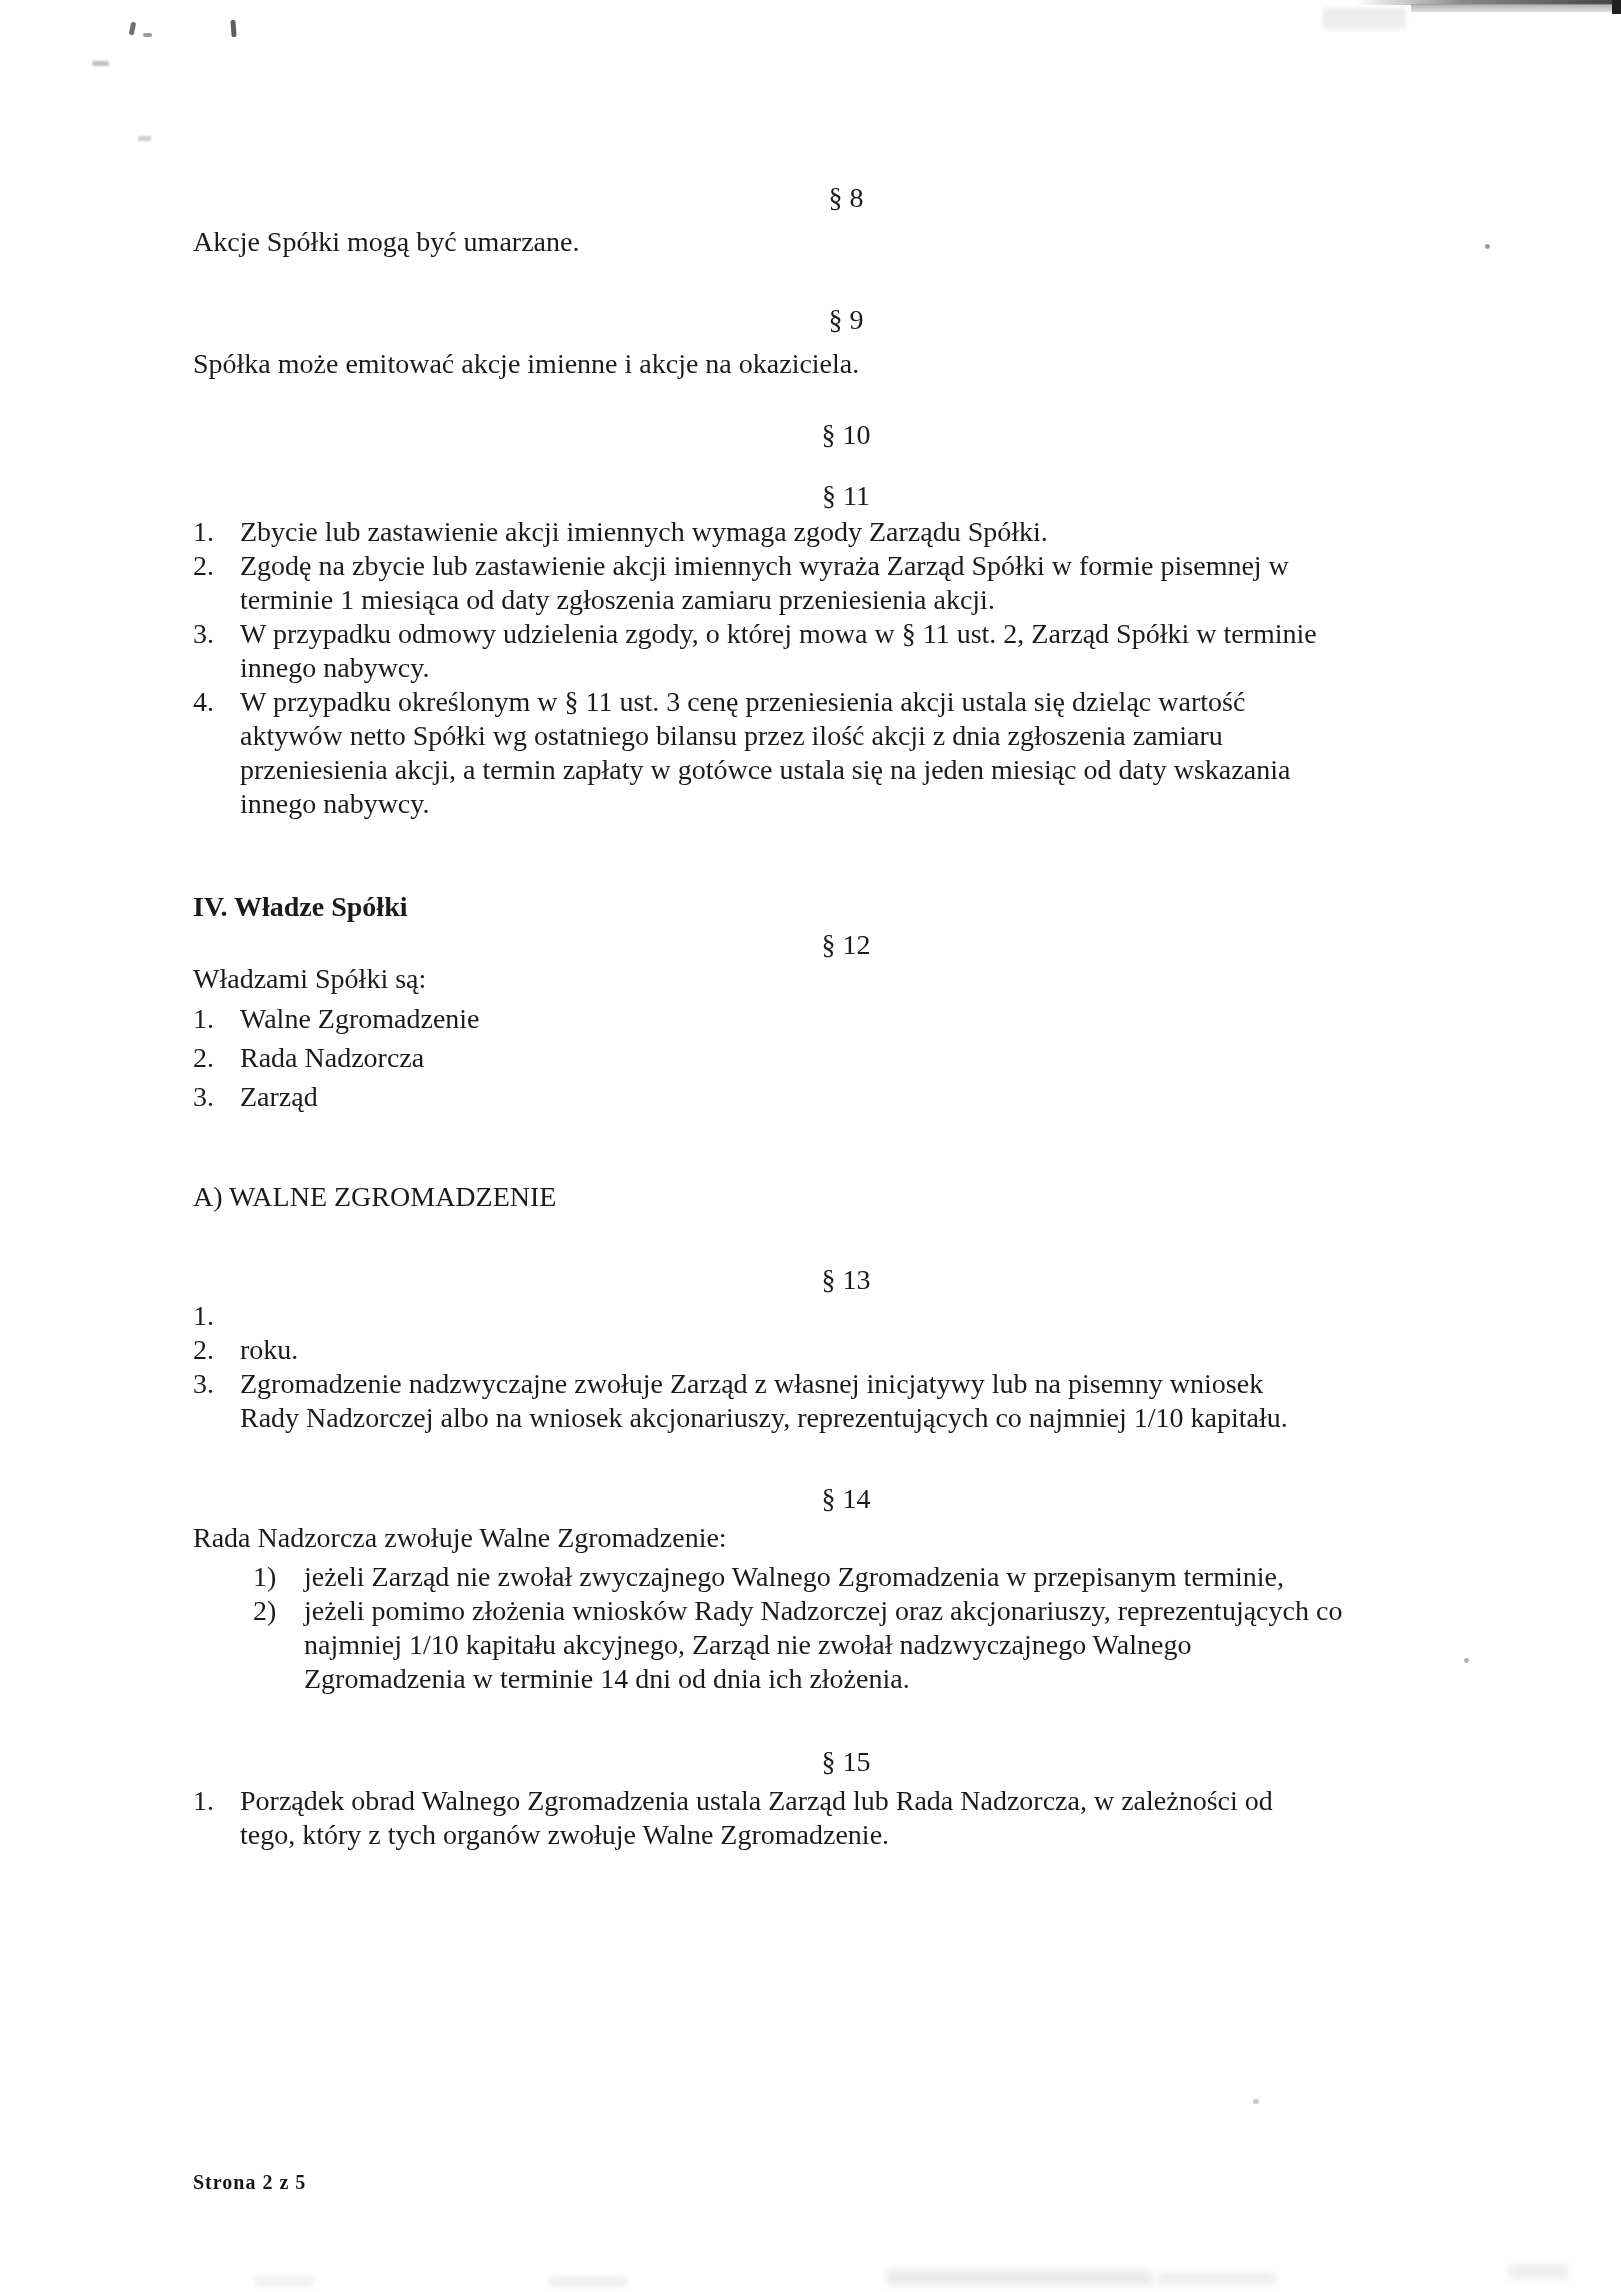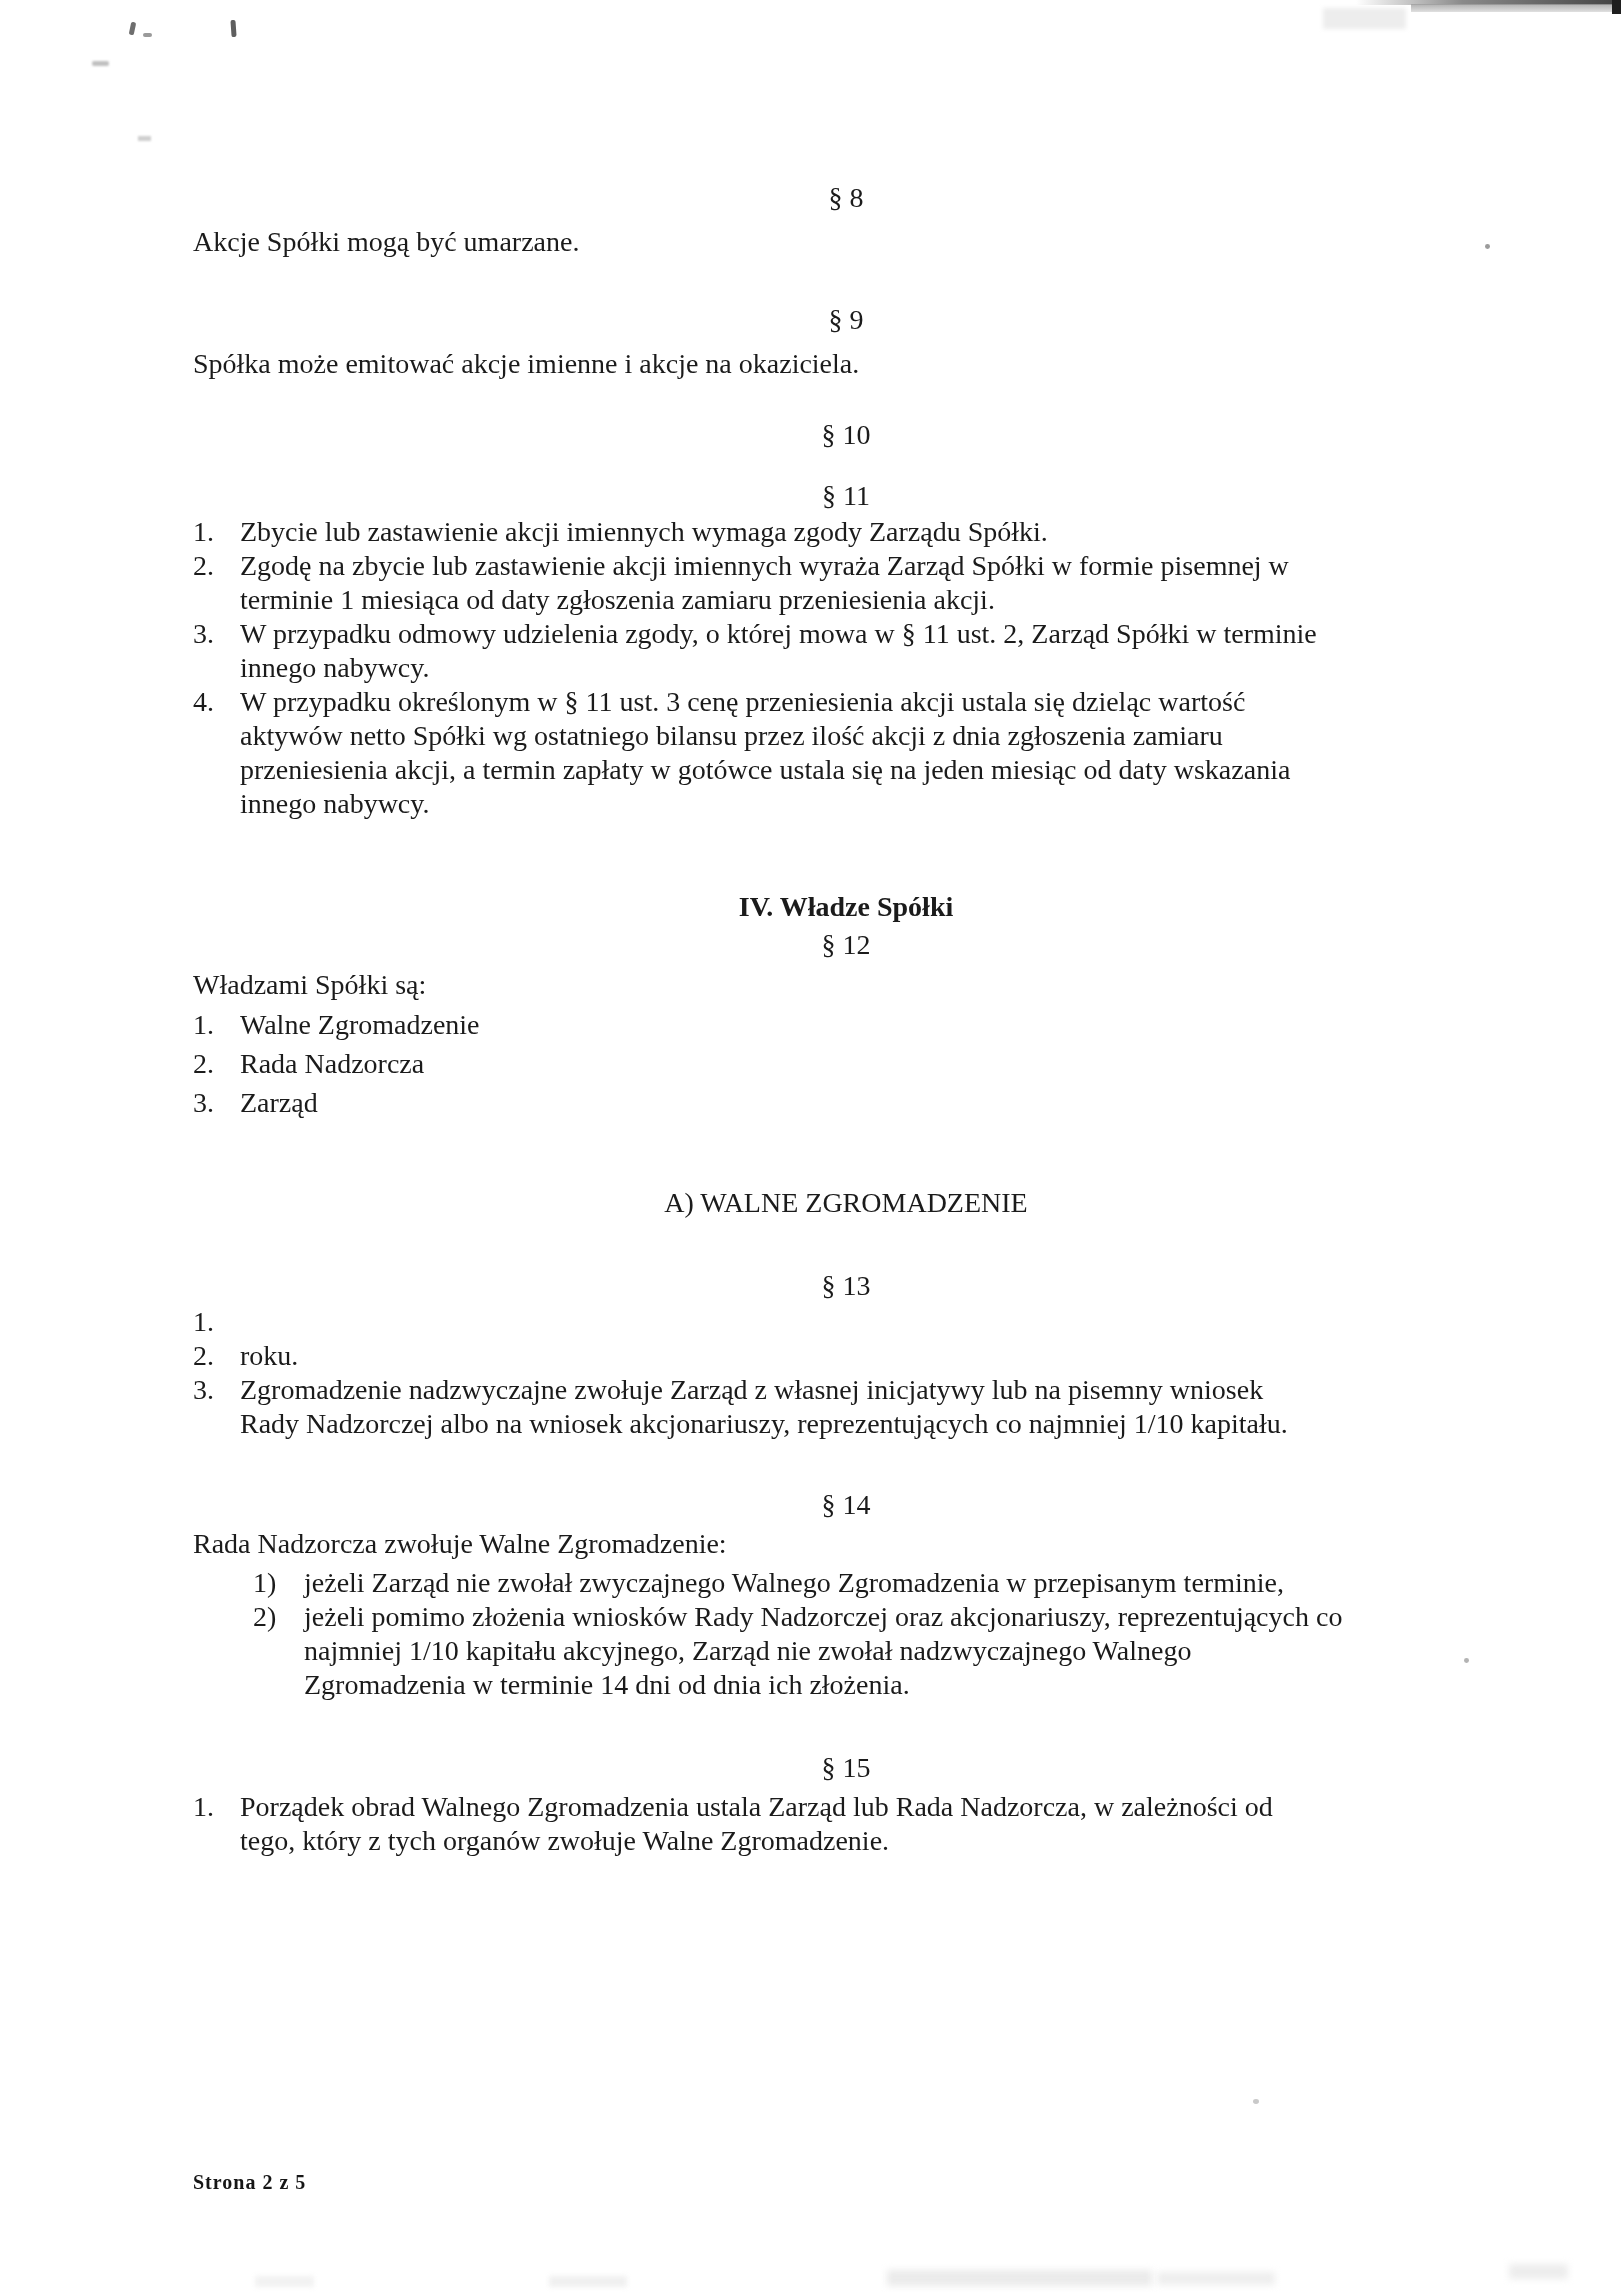--- a/index.html
+++ b/index.html
@@ -23,21 +23,21 @@
   }
   .content{
     position:absolute;
     left:193px;
     right:122px;
     top:0;
     padding-top:181px;
   }
   .mark{text-align:center;height:34px;}
   .line{display:block;white-space:nowrap;height:34px;}
-  .center{text-align:center;}
+  .center{text-align:left;}
   .bold{font-weight:bold;}
   .li{display:flex;align-items:flex-start;}
   .li .num{flex:none;width:47px;white-space:nowrap;}
   .li.indent .num{margin-left:60px;width:51px;}
   .li .txt{flex:none;}
   .mb5{margin-bottom:4.9px;}
   
   .footer-clip{
     position:absolute;
     left:193px;
@@ -142,21 +142,21 @@
             <span class="line">przeniesienia akcji, a termin zapłaty w gotówce ustala się na jeden miesiąc od daty wskazania</span>
             <span class="line">innego nabywcy.</span>
           </span>
         </div>
       </div>
     </div>
 
     <div>
       <div class="center bold line" style="margin-top:69px;white-space:normal">IV. Władze Spółki</div>
       <div class="mark" style="margin-top:4.9px">§ 12</div>
-      <div class="line" style="margin-top:6px">Władzami Spółki są:</div>
+      <div class="line" style="margin-top:0">Władzami Spółki są:</div>
       <div style="margin-top:5.9px">
         <div class="li mb5">
           <span class="num">1.</span>
           <span class="txt">
             <span class="line">Walne Zgromadzenie</span>
           </span>
         </div>
         <div class="li mb5">
           <span class="num">2.</span>
           <span class="txt">

